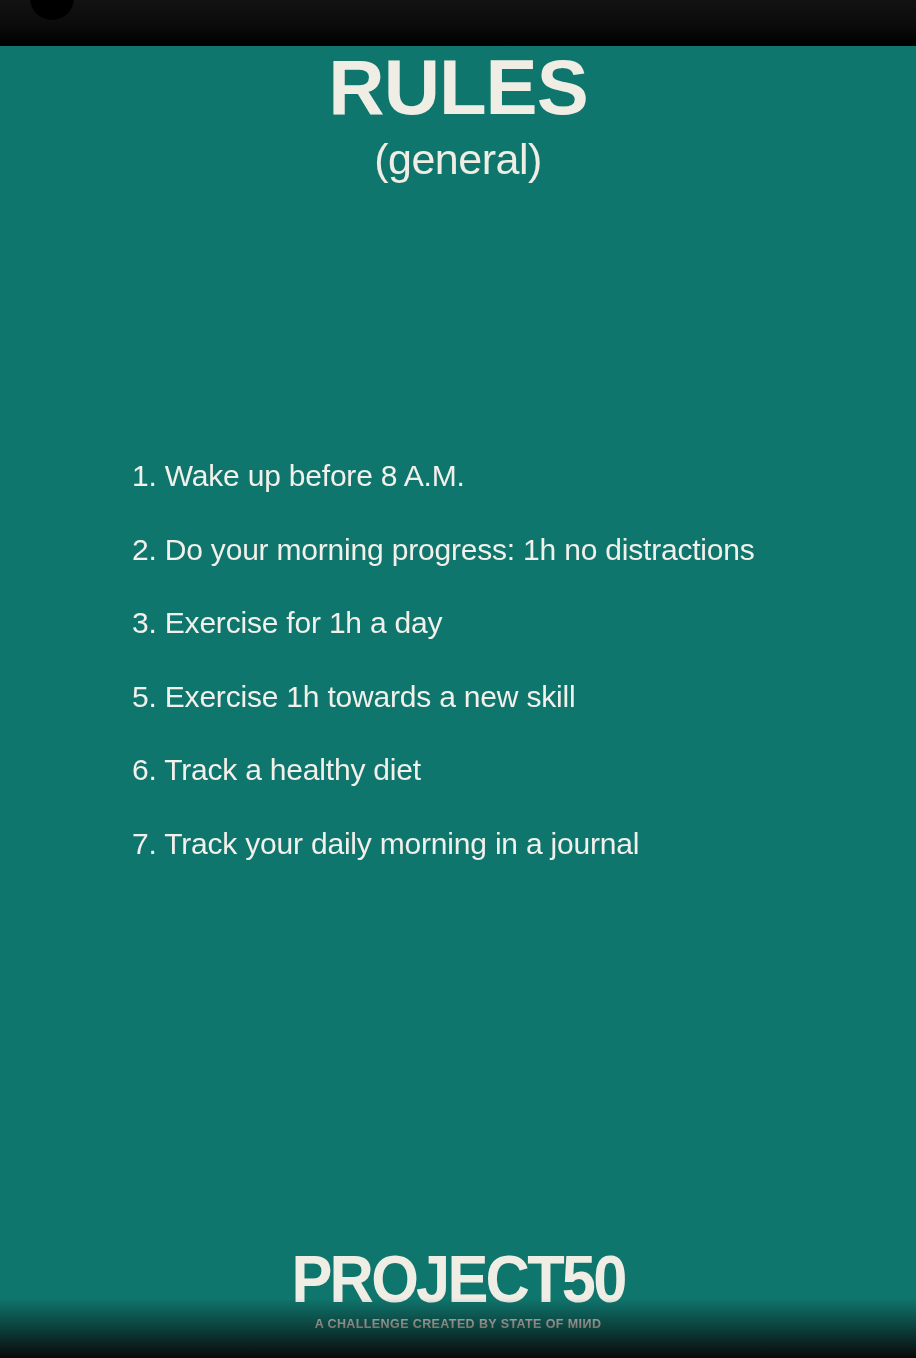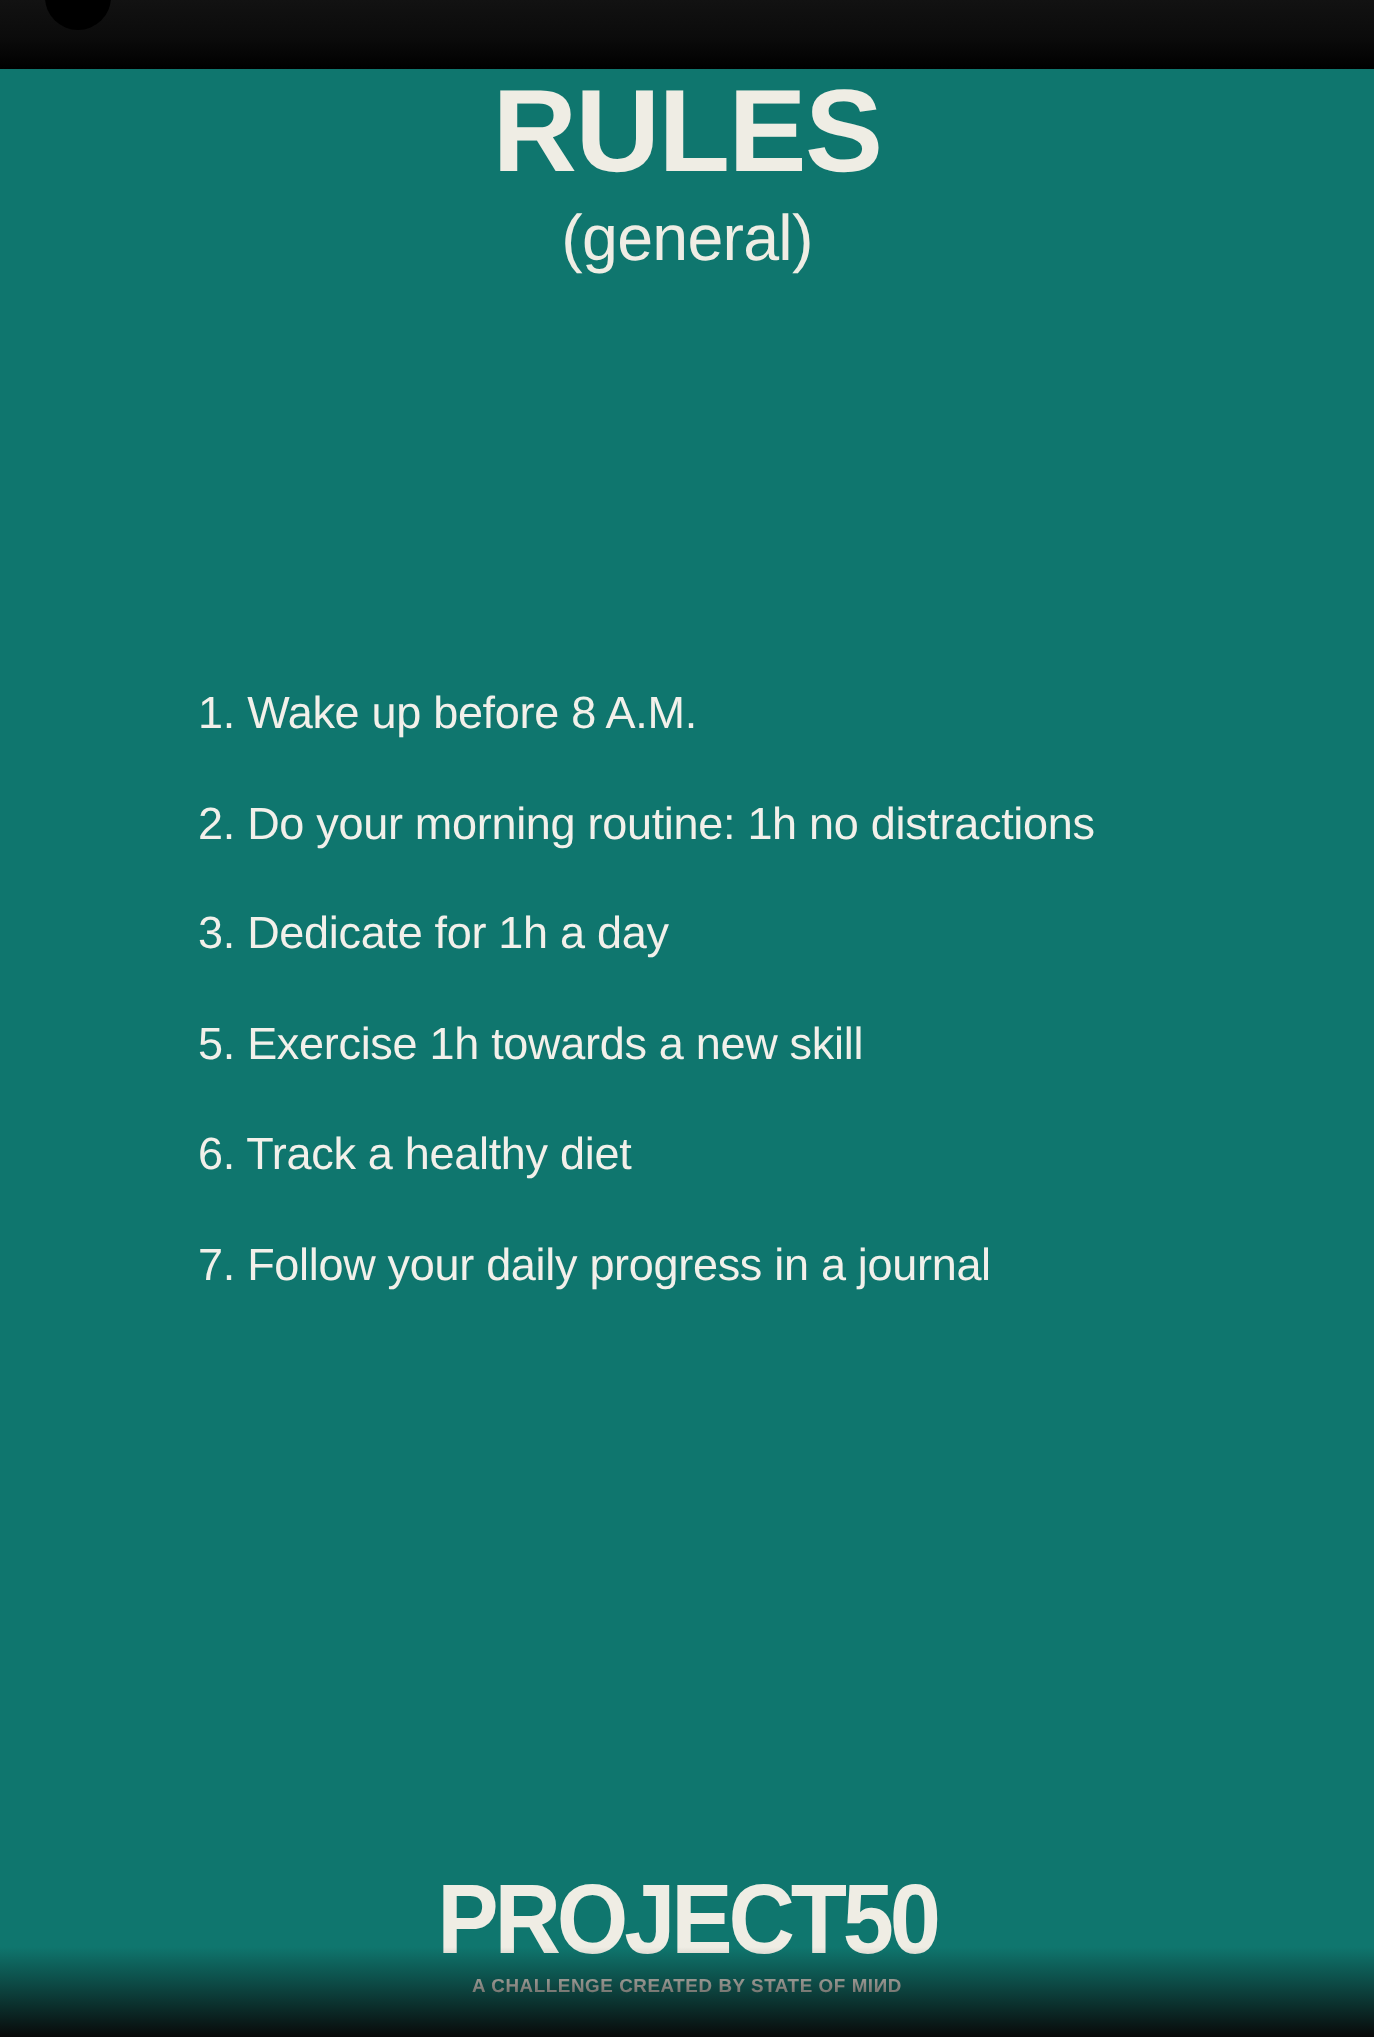--- a/index.html
+++ b/index.html
@@ -161,37 +161,37 @@
     <span class="subtitle">(general)</span>
   </div>
 
   <ul class="rules-list">
     <li class="rule-item">
       <span class="rule-num">1.</span>
       <span class="rule-text">Wake up before 8 A.M.</span>
     </li>
     <li class="rule-item">
       <span class="rule-num">2.</span>
-      <span class="rule-text">Do your morning routine: 1h no distractions</span>
+      <span class="rule-text">Do your morning progress: 1h no distractions</span>
     </li>
     <li class="rule-item">
       <span class="rule-num">3.</span>
-      <span class="rule-text">Dedicate for 1h a day</span>
+      <span class="rule-text">Exercise for 1h a day</span>
     </li>
     <li class="rule-item">
       <span class="rule-num">5.</span>
       <span class="rule-text">Exercise 1h towards a new skill</span>
     </li>
     <li class="rule-item">
       <span class="rule-num">6.</span>
       <span class="rule-text">Track a healthy diet</span>
     </li>
     <li class="rule-item">
       <span class="rule-num">7.</span>
-      <span class="rule-text">Follow your daily progress in a journal</span>
+      <span class="rule-text">Track your daily morning in a journal</span>
     </li>
   </ul>
 
   <div class="brand">
     <span class="brand-logo">PROJECT50</span>
     <span class="brand-tagline"><span>A CHALLENGE CREATED BY STATE OF MI</span><span class="flip-n">N</span><span>D</span></span>
   </div>
 
   <div class="bottom-band"></div>
 

